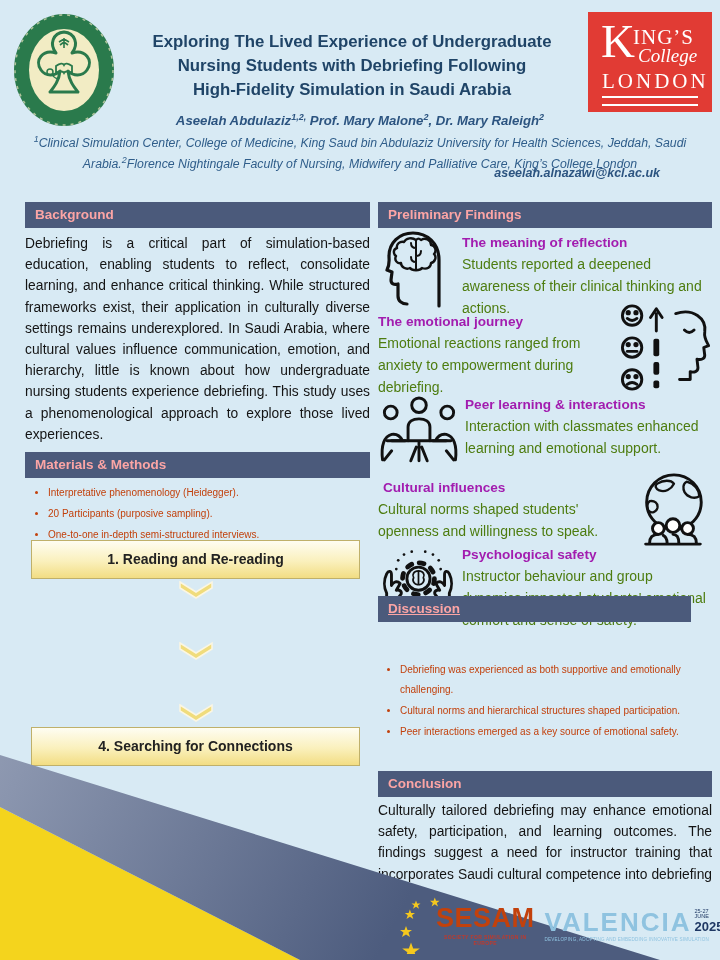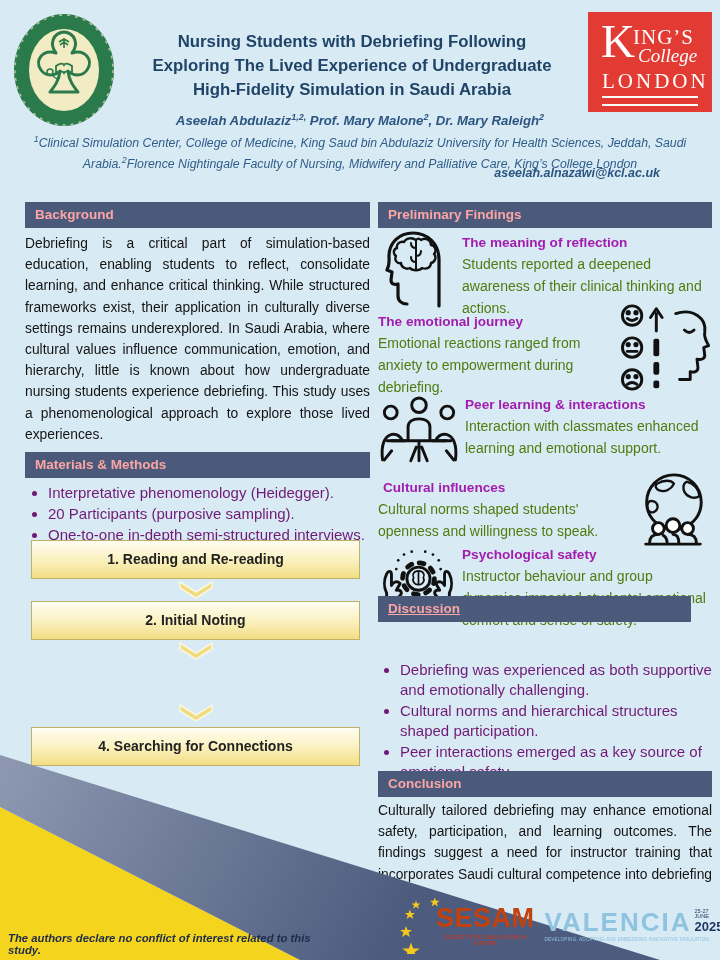--- a/index.html
+++ b/index.html
@@ -16,21 +16,21 @@
   .kcl-rules{position:absolute;left:14px;right:14px;top:84px;height:6px;border-top:2px solid #fff;border-bottom:2px solid #fff;}
   .title{position:absolute;left:126px;top:30px;width:452px;text-align:center;color:#1F4467;font-weight:bold;font-size:16.8px;line-height:24px;}
   .authors{position:absolute;left:60px;top:112px;width:600px;text-align:center;color:#2C5480;font-weight:bold;font-style:italic;font-size:13.2px;}
   .affil{position:absolute;left:18px;top:131px;width:684px;text-align:center;color:#2F5D8A;font-style:italic;font-size:12.3px;line-height:17px;}
   .email{position:absolute;left:60px;top:166px;width:600px;text-align:right;color:#2C5480;font-weight:bold;font-style:italic;font-size:12.5px;}
   sup{font-size:9px;}
 
   
   .sec-head{position:absolute;height:26px;background:#4B5A7B;color:#fca5a5;font-weight:bold;font-size:13.5px;line-height:26px;padding-left:10px;box-sizing:border-box;}
   .body-text{position:absolute;color:#141414;font-size:13.8px;line-height:21.2px;text-align:justify;}
-  .bullets{position:absolute;margin:0;padding-left:20px;color:#701a75;font-size:15px;line-height:20px;}
+  .bullets{position:absolute;margin:0;padding-left:20px;color:#c2410c;font-size:10px;line-height:20px;}
   .bullets li{margin-bottom:1px;}
 
   
   .flow-box{position:absolute;left:31px;width:329px;height:39px;box-sizing:border-box;border:1px solid #BFB06A;background:linear-gradient(to bottom,#FEFDF2 0%,#FAF0BC 55%,#F2DD83 100%);color:#222;font-size:14px;font-weight:bold;text-align:center;line-height:37px;}
   .flow-arrow{position:absolute;left:178px;width:36px;height:20px;}
 
   
   .f-title{position:absolute;color:#a21caf;font-weight:bold;font-size:13.6px;}
   .f-text{position:absolute;color:#4d7c0f;font-size:14px;line-height:22px;}
   .f-icon{position:absolute;}
@@ -69,22 +69,22 @@
 
   <div class="kcl-logo">
     <span class="kcl-k">K</span>
     <span class="kcl-ings">ING’S</span>
     <span class="kcl-college">College</span>
     <span class="kcl-london">LONDON</span>
     <div class="kcl-rules"></div>
   </div>
 
   <div class="title">
+    <span style="display:block">Exploring The Lived Experience of Undergraduate</span>
     <span style="display:block">Nursing Students with Debriefing Following</span>
-    <span style="display:block">Exploring The Lived Experience of Undergraduate</span>
     <span style="display:block">High-Fidelity Simulation in Saudi Arabia</span>
   </div>
 
   <div class="authors">
     <span>Aseelah Abdulaziz</span><sup>1,2,</sup><span> Prof. Mary Malone</span><sup>2</sup><span>, Dr. Mary Raleigh</span><sup>2</sup>
   </div>
 
   <div class="affil">
     <sup>1</sup><span>Clinical Simulation Center, College of Medicine, King Saud bin Abdulaziz University for Health Sciences, Jeddah, Saudi Arabia.</span><sup>2</sup><span>Florence Nightingale Faculty of Nursing, Midwifery and Palliative Care, King’s College London</span>
   </div>
@@ -98,21 +98,20 @@
   <ul class="bullets" style="left:28px;top:483px;width:340px;">
     <li>Interpretative phenomenology (Heidegger).</li>
     <li>20 Participants (purposive sampling).</li>
     <li>One-to-one in-depth semi-structured interviews.</li>
   </ul>
 
   <div class="flow-box" style="top:540px;">1. Reading and Re-reading</div>
   <svg class="flow-arrow" style="top:580px;" viewBox="0 0 36 20">
       <polygon points="2,2 18,12 34,2 34,8 18,18 2,8" fill="#F0DC7C" stroke="#FBF6E3" stroke-width="1.5"></polygon>
     </svg>
-  <div class="flow-box" style="top:601px;">2. Initial Noting</div>
   <svg class="flow-arrow" style="top:641px;" viewBox="0 0 36 20">
       <polygon points="2,2 18,12 34,2 34,8 18,18 2,8" fill="#F0DC7C" stroke="#FBF6E3" stroke-width="1.5"></polygon>
     </svg>
   <svg class="flow-arrow" style="top:703px;" viewBox="0 0 36 20">
       <polygon points="2,2 18,12 34,2 34,8 18,18 2,8" fill="#F0DC7C" stroke="#FBF6E3" stroke-width="1.5"></polygon>
     </svg>
   <div class="flow-box" style="top:727px;">4. Searching for Connections</div>
 
   <div class="sec-head" style="left:378px;top:202px;width:334px;">Preliminary Findings</div>
 
@@ -199,21 +198,20 @@
     <li>Debriefing was experienced as both supportive and emotionally challenging.</li>
     <li>Cultural norms and hierarchical structures shaped participation.</li>
     <li>Peer interactions emerged as a key source of emotional safety.</li>
   </ul>
 
   <div class="sec-head" style="left:378px;top:771px;width:334px;">Conclusion</div>
   <div class="body-text" style="left:378px;top:800px;width:334px;">Culturally tailored debriefing may enhance emotional safety, participation, and learning outcomes. The findings suggest a need for instructor training that incorporates Saudi cultural competence into debriefing facilitation.</div>
 
   <div class="corner-yellow"></div>
   <div class="corner-band"></div>
-  <div class="disclaimer">The authors declare no conflict of interest related to this study.</div>
 
   <div class="sesam">
     <svg class="sesam-stars" viewBox="0 0 46 58" fill="#F5C81E">
       <polygon points="36,2 37.5,6 42,6 38.5,8.6 40,13 36,10.4 32,13 33.5,8.6 30,6 34.5,6" transform="scale(0.8) translate(10,0)"></polygon>
       <polygon points="24,6 25.5,10 30,10 26.5,12.6 28,17 24,14.4 20,17 21.5,12.6 18,10 22.5,10" transform="scale(0.75)"></polygon>
       <polygon points="14,16 15.5,20 20,20 16.5,22.6 18,27 14,24.4 10,27 11.5,22.6 8,20 12.5,20" transform="scale(0.85)"></polygon>
       <polygon points="8,30 9.5,34 14,34 10.5,36.6 12,41 8,38.4 4,41 5.5,36.6 2,34 6.5,34"></polygon>
       <polygon points="10,44 12,49.5 18,49.5 13.3,53 15,58 10,54.8 5,58 6.7,53 2,49.5 8,49.5" transform="translate(2,-2) scale(1.1)"></polygon>
     </svg>
     <div style="text-align:center;">

